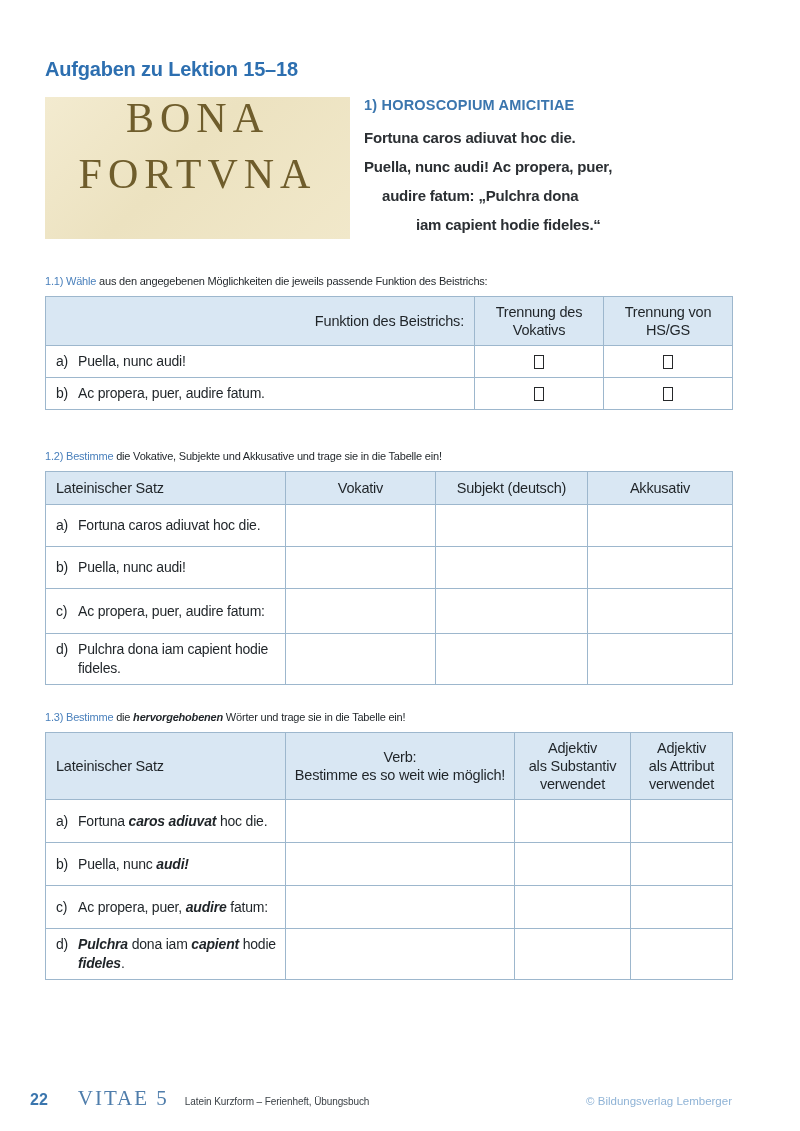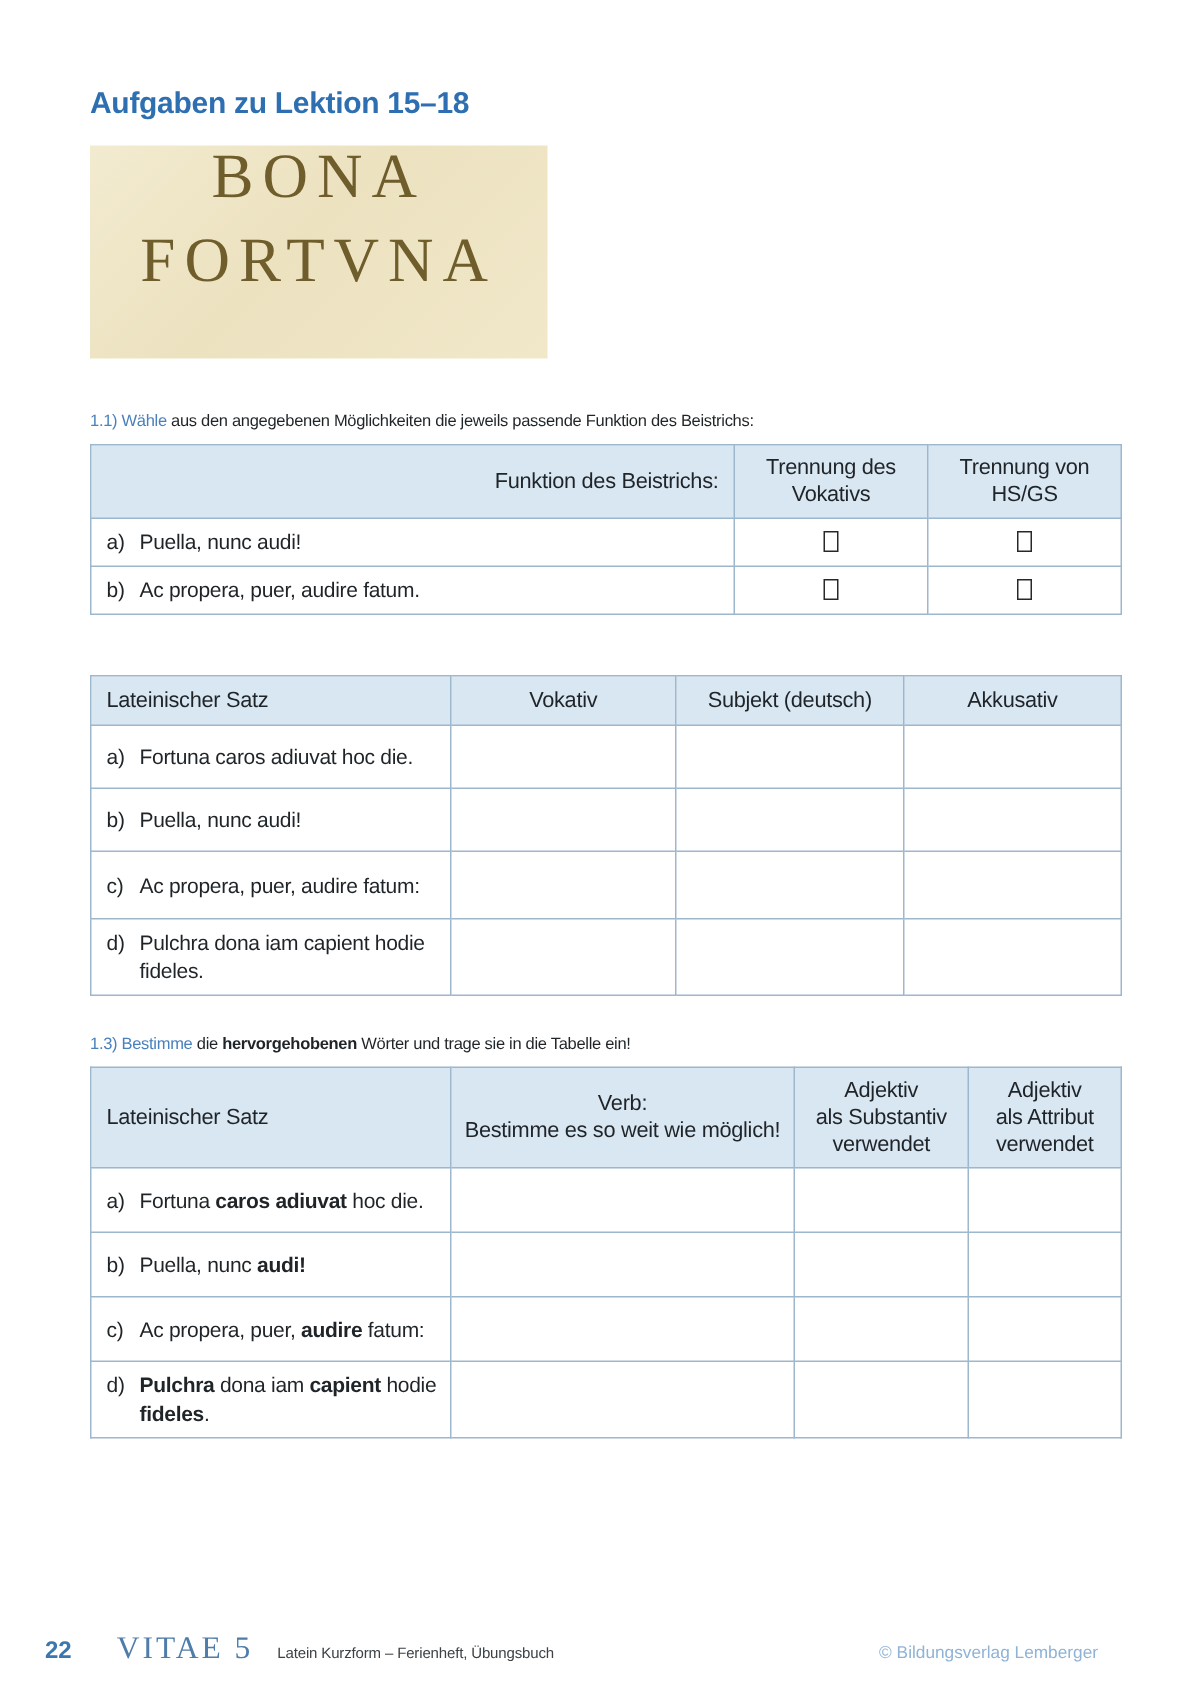--- a/index.html
+++ b/index.html
@@ -4,21 +4,21 @@
 <style>
   html,body{margin:0;padding:0;background:#ffffff;}
   .page{
     position:relative;
     width:800px;height:1131px;
     background:#ffffff;
     font-family:"Liberation Sans",sans-serif;
     color:#1f2428;
     overflow:hidden;
   }
-  .content{padding:58px 45px 0 60px;}
+  .content{padding:58px 45px 0 45px;}
 
   
   .page-title{
     margin:0 0 16px 0;
     font-size:20px;font-weight:bold;
     color:#2d6fb0;letter-spacing:-0.2px;
   }
 
   
   .intro-row{display:flex;margin-bottom:36px;}
@@ -43,21 +43,21 @@
     line-height:29px;letter-spacing:-0.2px;
   }
   .indent-1{padding-left:18px;}
   .indent-2{padding-left:52px;}
 
   
   .section-intro{
     margin:0 0 9px 0;font-size:11px;letter-spacing:-0.2px;color:#1f2428;
   }
   .sec-label{color:#4a80bc;}
-  .em{font-weight:bold;}
+  .em{font-weight:bold;font-style:italic;}
 
   
   table.wtable{
     border-collapse:collapse;table-layout:fixed;width:687px;
   }
   .wtable th,.wtable td{border:1px solid #9db7cd;}
   .wtable thead th{
     background:#d9e7f3;
     font-weight:normal;font-size:14.5px;line-height:18px;
     color:#1f2428;letter-spacing:-0.2px;
@@ -119,20 +119,27 @@
 
 <div class="page">
   <div class="content">
 
     <h1 class="page-title">Aufgaben zu Lektion 15–18</h1>
 
     <div class="intro-row">
       <div class="banner">
         <div class="banner-line">BONA</div>
         <div class="banner-line">FORTVNA</div>
+      </div>
+      <div class="poem">
+        <p class="poem-heading">1) HOROSCOPIUM AMICITIAE</p>
+        <p class="poem-line">Fortuna caros adiuvat hoc die.</p>
+        <p class="poem-line">Puella, nunc audi! Ac propera, puer,</p>
+        <p class="poem-line indent-1">audire fatum: „Pulchra dona</p>
+        <p class="poem-line indent-2">iam capient hodie fideles.“</p>
       </div>
     </div>
 
     <p class="section-intro"><span class="sec-label">1.1) Wähle</span><span><span> aus den angegebenen Möglichkeiten die jeweils passende Funktion des Beistrichs:</span></span></p>
 
     <table class="wtable t11">
       <colgroup>
           <col class="c1">
           <col class="c2">
           <col class="c3">
@@ -153,20 +160,21 @@
             <td class="check-cell"><span class="checkbox"></span></td>
           </tr>
           <tr>
             <td class="sentence-cell"><span class="row-label">b)</span><span><span>Ac propera, puer, audire fatum.</span></span></td>
             <td class="check-cell"><span class="checkbox"></span></td>
             <td class="check-cell"><span class="checkbox"></span></td>
           </tr>
         </tbody>
     </table>
 
+    <p class="section-intro"><span class="sec-label">1.2) Bestimme</span><span><span> die Vokative, Subjekte und Akkusative und trage sie in die Tabelle ein!</span></span></p>
 
     <table class="wtable t12">
       <colgroup>
           <col class="c1">
           <col class="c2">
           <col class="c3">
           <col class="c4">
         </colgroup>
       <thead>
         <tr>

